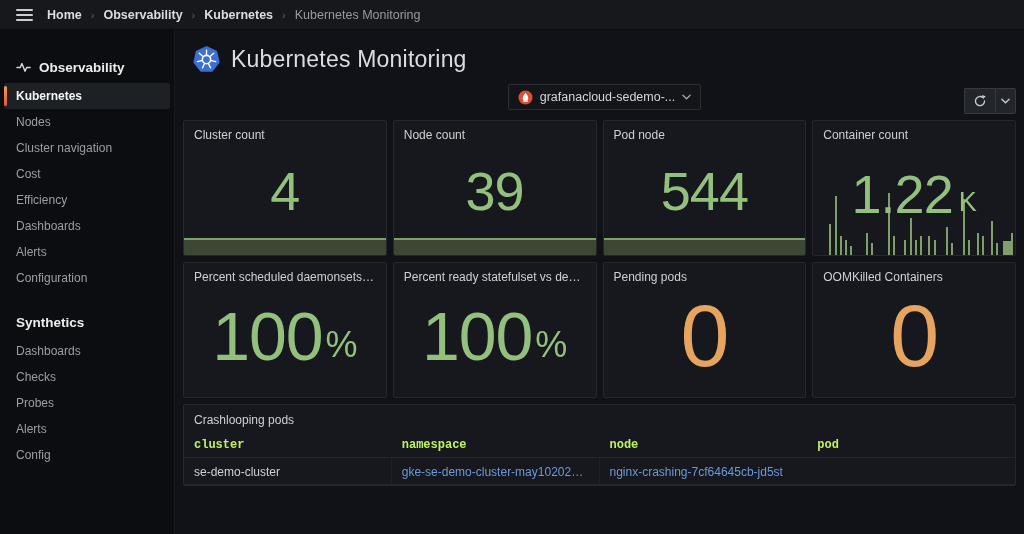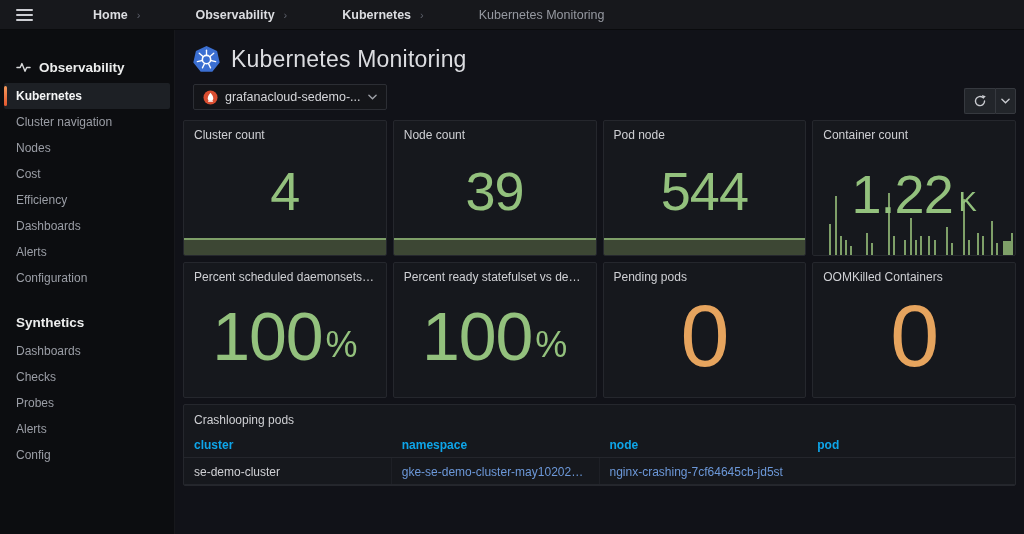--- a/index.html
+++ b/index.html
@@ -5,21 +5,21 @@
   * { margin:0; padding:0; box-sizing:border-box; }
   html,body { width:1024px; height:534px; overflow:hidden; background:#0e0f12;
               font-family:"Liberation Sans", sans-serif; }
 
   
   .topnav { height:30px; background:#17181c; display:flex; align-items:center;
             padding:0 14px; gap:12px; border-bottom:1px solid #0a0b0d; }
   .hamburger { display:flex; flex-direction:column; gap:3px; cursor:pointer; padding:3px 2px; }
   .hamburger span { width:17px; height:2px; background:#cdced3; border-radius:1px; }
   .breadcrumb { display:flex; align-items:center; gap:9px; font-size:12.5px; }
-  .crumb { color:#dcdde1; font-weight:600; cursor:pointer;margin-left:46px; }
+  .crumb { color:#dcdde1; font-weight:600; cursor:pointer; }
   .crumb.current { color:#9699a1; font-weight:400; cursor:default; }
   .crumb-sep { color:#5d616b; font-size:11px; }
 
   
   .layout { display:flex; height:504px; }
 
   
   .sidebar { width:175px; background:#0c0d10; border-right:1px solid #17181c;
              padding-top:22px; flex:none; }
   .side-section-title { display:flex; align-items:center; gap:8px; padding:8px 16px;
@@ -31,21 +31,21 @@
              width:3px; border-radius:2px;
              background:linear-gradient(180deg,#f59a5c,var(--active-accent)); }
   .side-gap { height:16px; }
 
   
   .main { flex:1; background:#111218; position:relative; padding:0 8px; }
 
   .page-header { display:flex; align-items:center; gap:11px; margin:16px 0 0 10px; }
   .page-title { font-size:23px; font-weight:500; color:#dcdde1; letter-spacing:.2px; }
 
-  .toolbar { margin:11px 0 0 10px; }
+  .toolbar { margin:11px 0 0 10px;text-align:center; }
   .ds-picker { display:inline-flex; align-items:center; gap:7px; height:26px;
              background:#141519; border:1px solid #2c2e34; border-radius:2px;
              padding:0 9px; font-size:12.5px; color:#d4d5d9; cursor:pointer; }
   .refresh-group { position:absolute; top:58px; right:8px; display:flex; }
   .refresh-btn, .refresh-caret { height:26px; background:#22252a; border:1px solid #36393f;
              display:flex; align-items:center; justify-content:center; cursor:pointer; }
   .refresh-btn { width:31px; border-radius:2px 0 0 2px; border-right:none; }
   .refresh-caret { width:21px; border-radius:0 2px 2px 0; }
 
   
@@ -70,21 +70,21 @@
   .spark-bars i { position:absolute; bottom:0; background:var(--spark-line); display:block; }
 
   
   .table-panel { margin-top:6px; height:82px; background:#16181d; border:1px solid #25272d;
            border-radius:2px; overflow:hidden; }
   .table-title { padding:8px 10px 6px; font-size:12px; font-weight:500; color:#cfd0d4; cursor:pointer; }
   .trow { display:grid; grid-template-columns:repeat(4,1fr); }
   .trow .cell { padding:5px 10px; font-size:12px; white-space:nowrap; overflow:hidden;
            text-overflow:ellipsis; }
   .thead { border-bottom:1px solid #24262c; }
-  .thead .cell { color:#0ea5e9; font-weight:600; }
+  .thead .cell { color:#bef264; font-weight:600;font-family:Liberation Mono, monospace; }
   .tdata { border-bottom:1px solid #24262c; }
   .tdata .cell { color:#cfd0d4; border-right:1px solid #1e2026; padding-top:7px; }
   .tdata .cell:last-child { border-right:none; }
   .cell.link { color:var(--link-blue); cursor:pointer; }
 
   .icon-svg { display:block; }
 </style>
 </head>
 <body>
 
@@ -108,22 +108,22 @@
 <div class="layout">
 
   <div class="sidebar">
     <div class="side-section-title">
       <svg class="icon-svg" width="15" height="15" viewBox="0 0 16 16">
         <path d="M1 8 H4.5 L6.3 3.8 L9.6 12 L11.4 8 H15" fill="none" stroke="#d8d9da" stroke-width="1.5" stroke-linejoin="round" stroke-linecap="round"></path>
       </svg>
       <span>Observability</span>
     </div>
     <div class="side-item active">Kubernetes</div>
+    <div class="side-item">Nodes</div>
     <div class="side-item">Cluster navigation</div>
-    <div class="side-item">Nodes</div>
     <div class="side-item">Cost</div>
     <div class="side-item">Efficiency</div>
     <div class="side-item">Dashboards</div>
     <div class="side-item">Alerts</div>
     <div class="side-item">Configuration</div>
     <div class="side-gap"></div>
     <div class="side-section-title">
       <span>Synthetics</span>
     </div>
     <div class="side-item">Dashboards</div>

